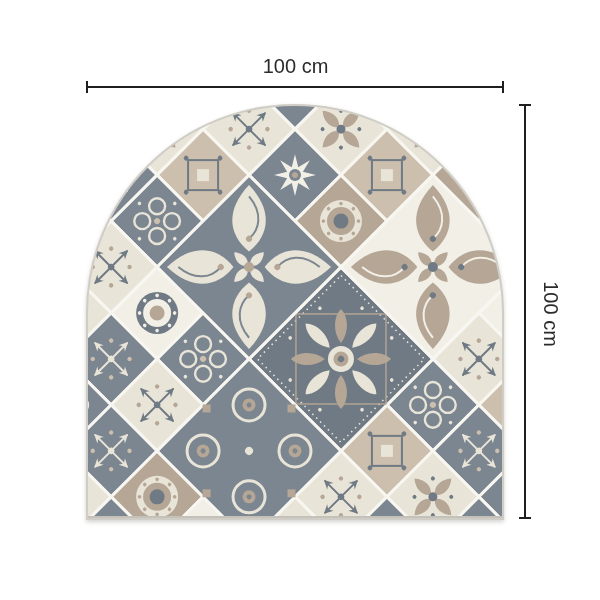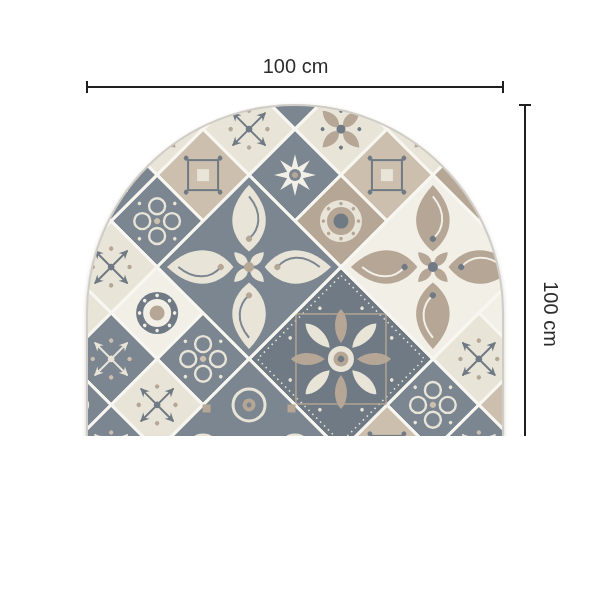--- a/index.html
+++ b/index.html
@@ -1,17 +1,17 @@
 <!DOCTYPE html>
 <html><head>
 <meta charset="utf-8">
 <style>
   html,body{margin:0;padding:0;background:#ffffff;}
   .scene{
-    position:relative;width:600px;height:436px;overflow:hidden;
+    position:relative;width:600px;height:600px;overflow:hidden;
     background:#ffffff;
     font-family:"Liberation Sans", sans-serif;
     border-radius:28px;
   }
   #mat{position:absolute;left:0;top:0;
        filter:drop-shadow(0 2px 2px rgba(130,127,120,.35));}
   .dim-label{
     position:absolute;color:#2b2b2b;font-size:20px;line-height:22px;
     user-select:none;
   }

